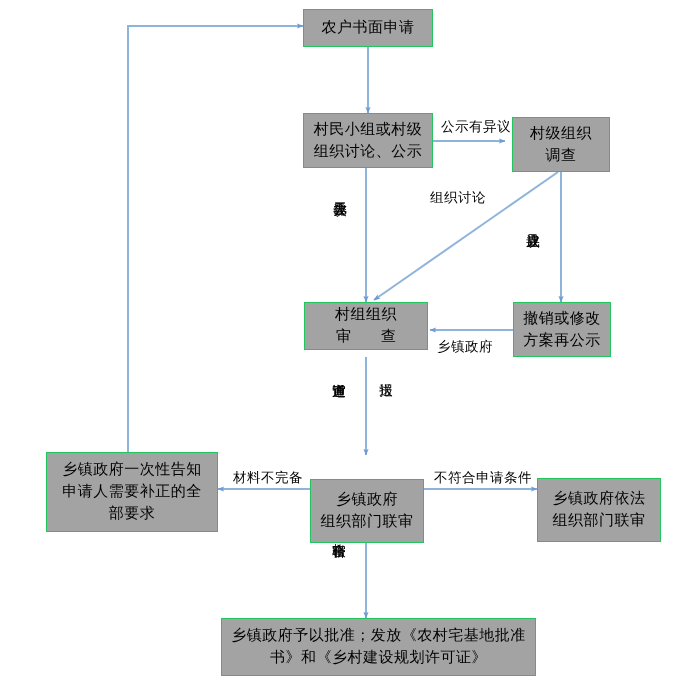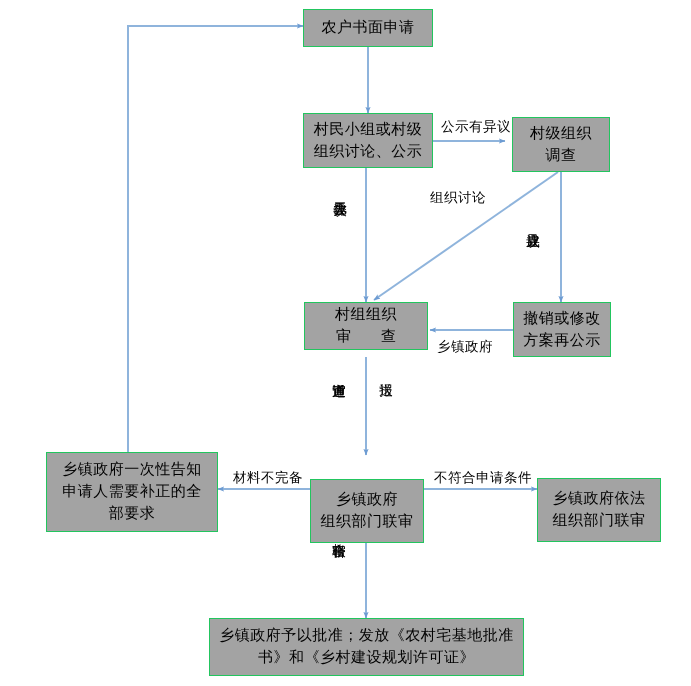--- a/index.html
+++ b/index.html
@@ -142,21 +142,21 @@
     </span>
   </div>
 
   <div class="node" style="left:537px; top:478px; width:124px; height:64px;">
     <span>
       <span>乡镇政府依法</span>
       <span>组织部门联审</span>
     </span>
   </div>
 
-  <div class="node" style="left:209px; top:618px; width:315px; height:58px;">
+  <div class="node" style="left:221px; top:618px; width:315px; height:58px;">
     <span>
       <span>乡镇政府予以批准；发放《农村宅基地批准</span>
       <span>书》和《乡村建设规划许可证》</span>
     </span>
   </div>
 
   <div class="edge-label" style="left:441px; top:119px;">公示有异议</div>
 
   <div class="edge-label" style="left:430px; top:190px;">组织讨论</div>
 

